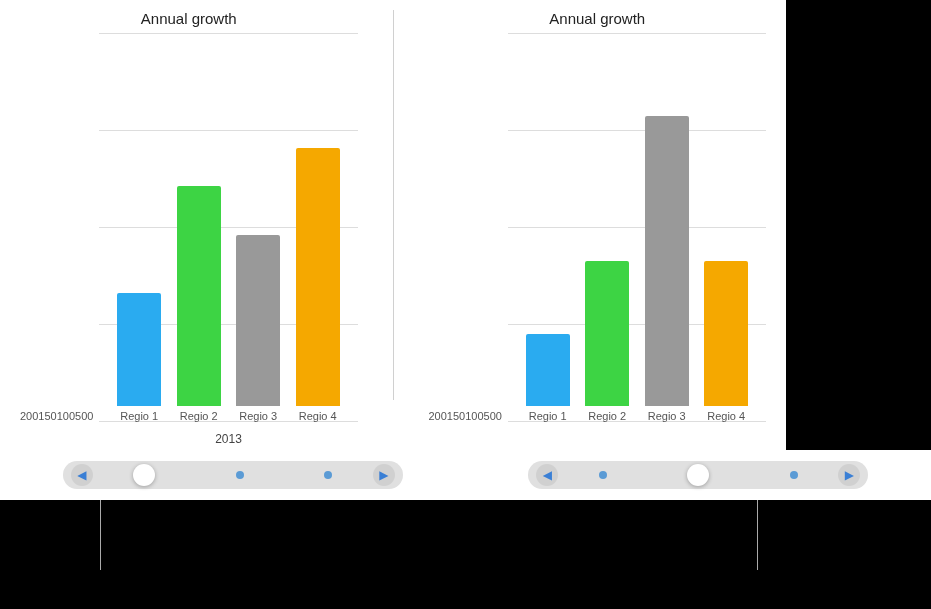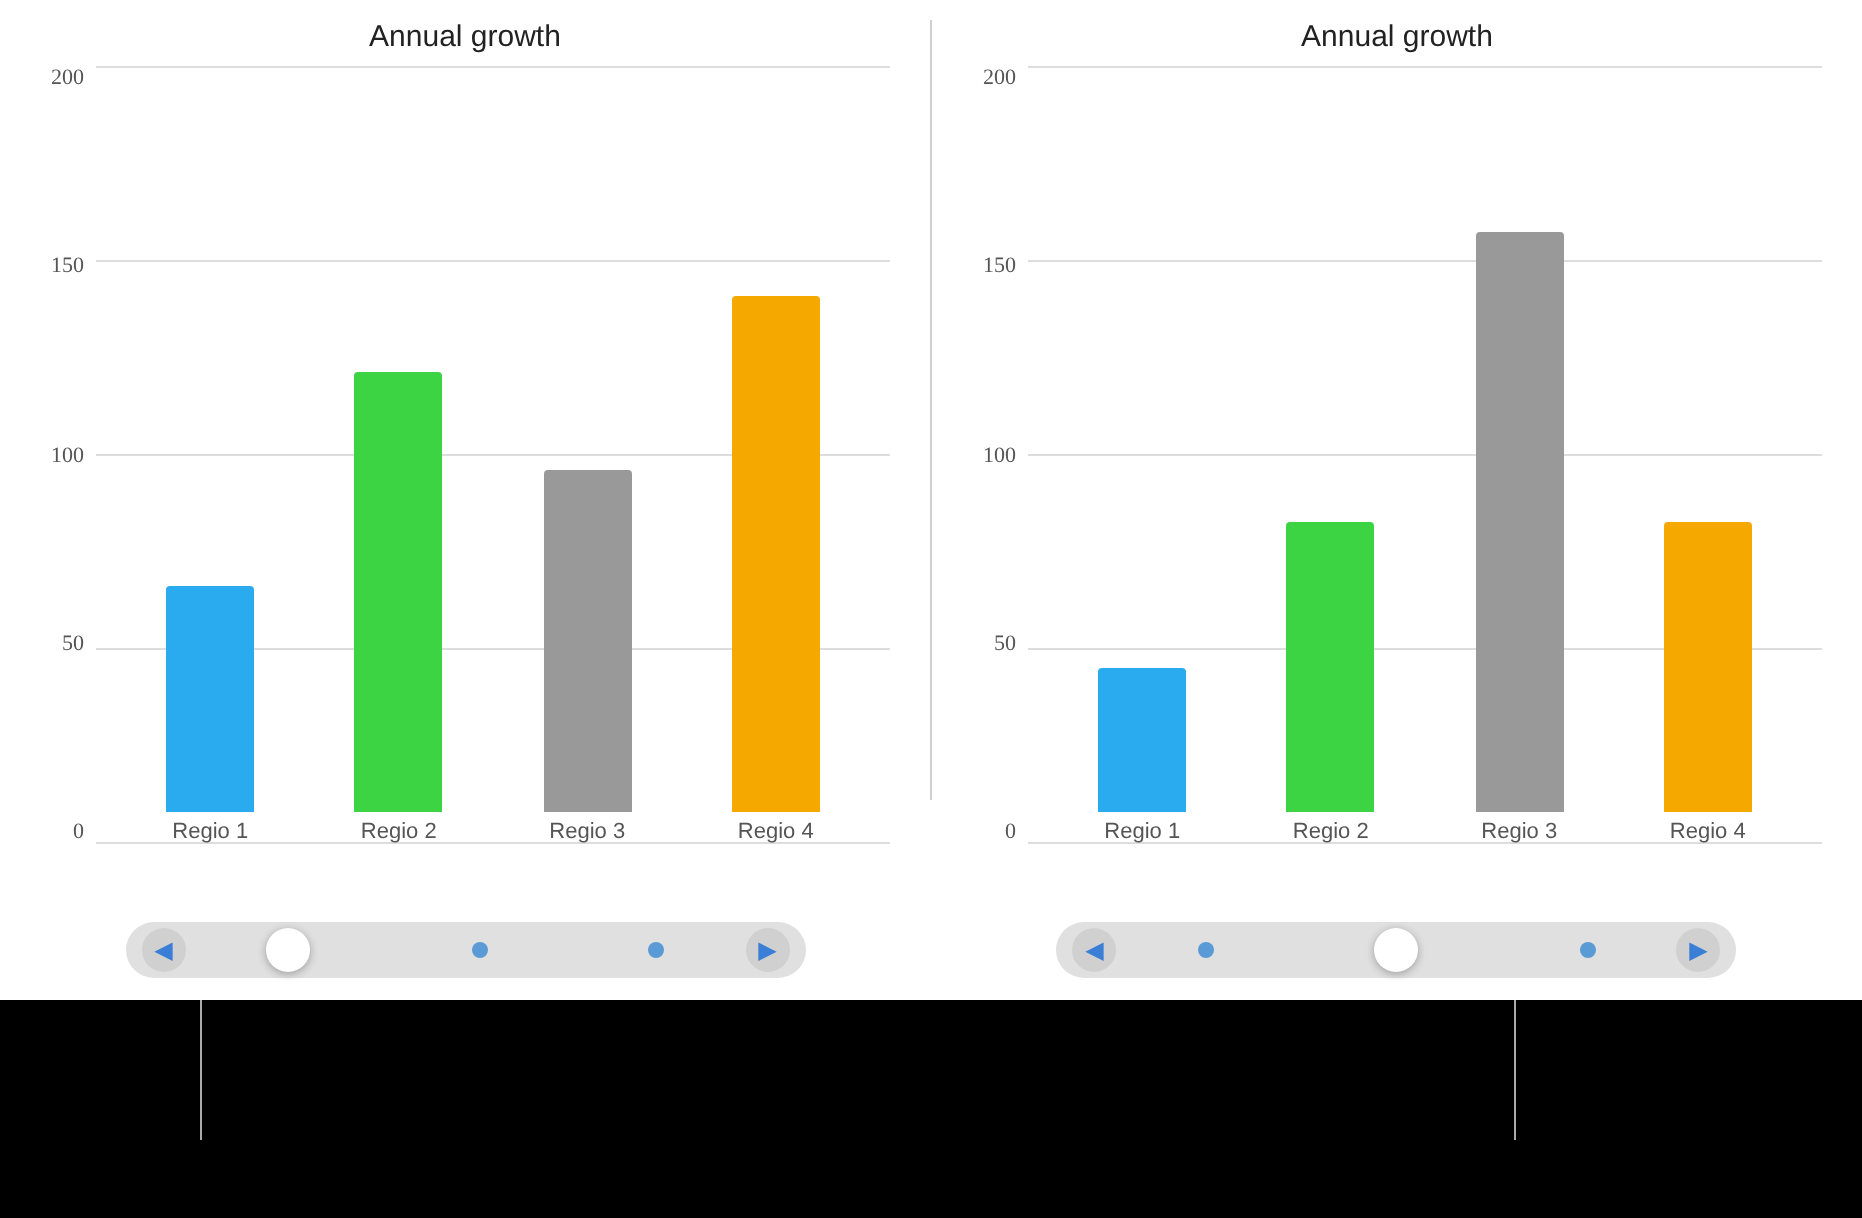--- a/index.html
+++ b/index.html
@@ -5,23 +5,24 @@
     * { margin: 0; padding: 0; box-sizing: border-box; }
     body {
       width: 931px;
       height: 609px;
       background: #000;
       font-family: -apple-system, 'Helvetica Neue', Arial, sans-serif;
       overflow: hidden;
     }
     .top-area {
       display: flex;
-      width: 931px;
+      width: 786px;
       height: 450px;
       background: #fff;
+      gap: 15px;
     }
     .chart-container {
       flex: 1;
       display: flex;
       flex-direction: column;
       align-items: center;
       padding: 10px 20px 0 20px;
       position: relative;
     }
     .chart-title {
@@ -31,29 +32,28 @@
       font-weight: 400;
     }
     .chart-area {
       display: flex;
       flex: 1;
       width: 100%;
       position: relative;
     }
     .y-axis {
       display: flex;
-      flex-direction: column;
+      flex-direction: row;
       justify-content: space-between;
       align-items: flex-end;
       padding-right: 6px;
       padding-bottom: 28px;
       font-size: 11px;
       color: #555;
       min-width: 28px;
-      font-family: Liberation Serif, serif;
     }
     .chart-plot {
       flex: 1;
       position: relative;
       display: flex;
       flex-direction: column;
     }
     .grid-lines {
       position: absolute;
       top: 0;
@@ -225,20 +225,21 @@
           </div>
           <div class="bar-group">
             <div class="bar" style="height: calc((118/200) * 290px); background: #999999;"></div>
             <div class="bar-label">Regio 3</div>
           </div>
           <div class="bar-group">
             <div class="bar" style="height: calc((178/200) * 290px); background: #F5A800;"></div>
             <div class="bar-label">Regio 4</div>
           </div>
         </div>
+        <div class="x-title">2013</div>
       </div>
     </div>
   </div>
 
   <div class="chart-separator"></div>
 
   <div class="chart-container">
     <div class="chart-title">Annual growth</div>
     <div class="chart-area">
       <div class="y-axis">

